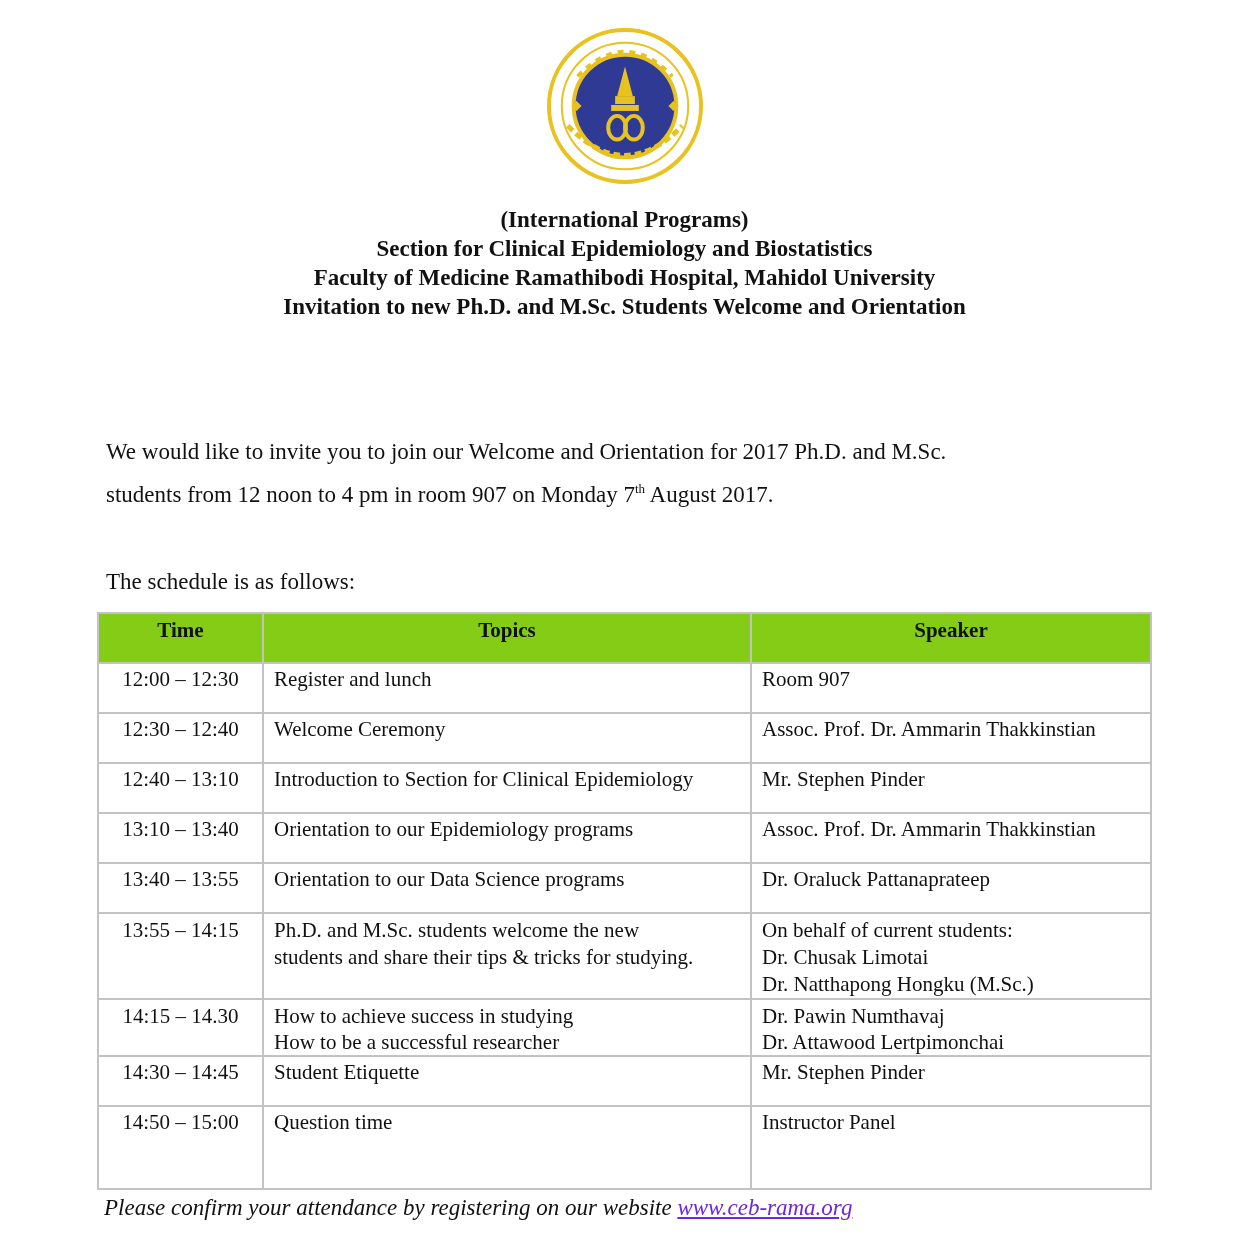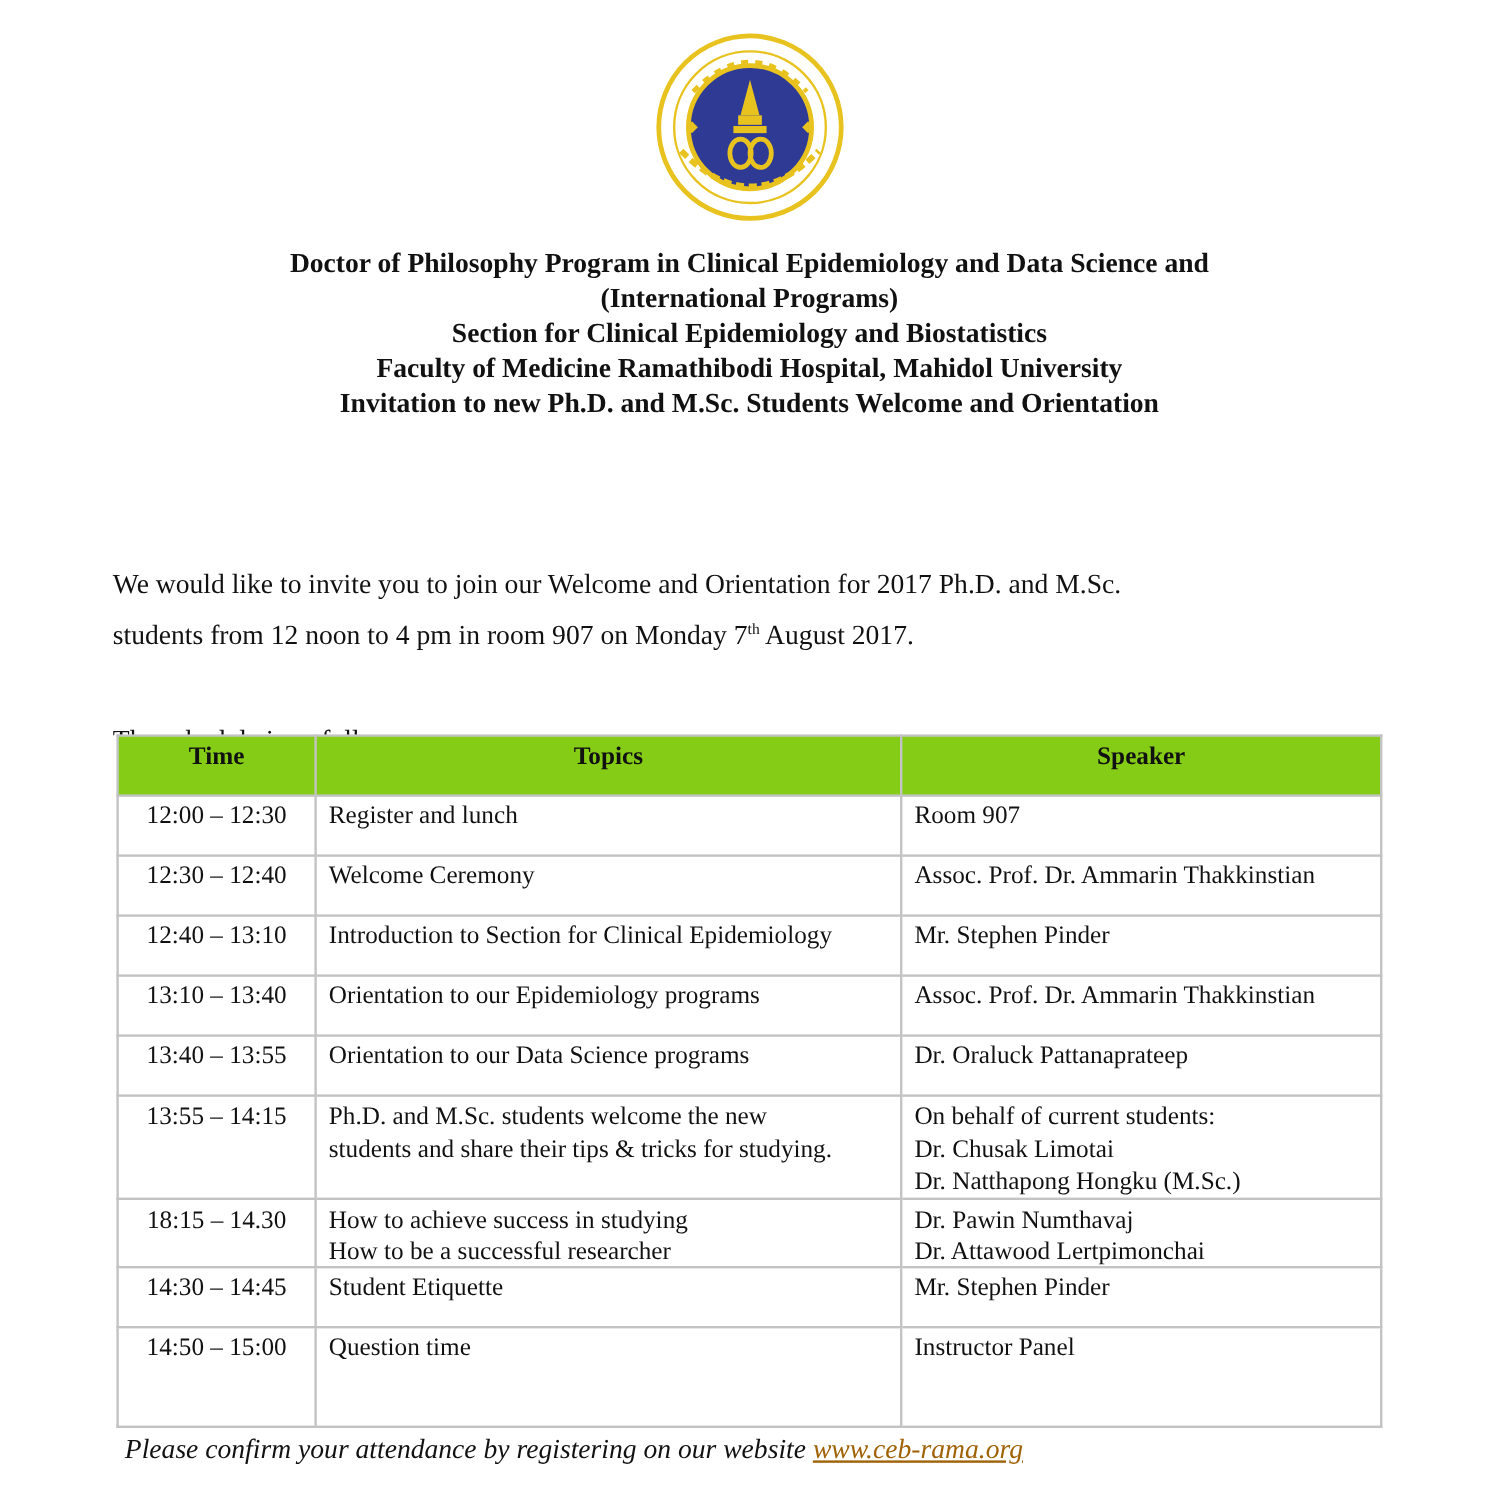--- a/index.html
+++ b/index.html
@@ -7,21 +7,21 @@
     width: 1249px; height: 1260px; position: relative; overflow: hidden;
     font-family: "Liberation Serif", "DejaVu Serif", serif; color: #111;
   }
   .logo { position: absolute; left: 546px; top: 27px; width: 158px; height: 158px; }
   .heading {
     position: absolute; left: 0; top: 205px; width: 1249px;
     text-align: center; font-weight: bold; font-size: 23px; line-height: 29px;
   }
   .heading div { white-space: nowrap; }
   .para {
-    position: absolute; left: 94px; font-size: 23px; white-space: nowrap; margin-top: 35px;
+    position: absolute; left: 106px; font-size: 23px; white-space: nowrap;
   }
   .para sup { font-size: 13px; vertical-align: 9px; line-height: 0; }
   table.schedule {
     position: absolute; left: 97px; top: 612px; width: 1055px;
     border-collapse: collapse; font-size: 21px;
   }
   table.schedule th, table.schedule td {
     border: 2px solid #c3c3c3; vertical-align: top; padding: 3px 10px 0 10px;
   }
   table.schedule th { background: #84cc16; font-weight: bold; height: 44px; text-align: center; padding-top: 4px; }
@@ -29,21 +29,21 @@
   .c-topic { width: 466px; }
   td.c-time { text-align: center; padding-left: 4px; padding-right: 4px; }
   .r48 td { height: 45px; margin-left: 25px; }
   .r-tall td { height: 80px; line-height: 27px; }
   .r-two td { height: 48px; line-height: 26px; }
   .r-last td { height: 78px; }
   .line { display: block; }
   .footer {
     position: absolute; left: 104px; top: 1195px; font-size: 23px; font-style: italic; white-space: nowrap;
   }
-  .footer a { color: #a16207; text-decoration: underline; }
+  .footer a { color: #6d28d9; text-decoration: underline; }
 </style>
 </head>
 <body>
 
 <div class="logo">
   <svg viewBox="0 0 160 160" width="158" height="158">
     <circle cx="80" cy="80" r="77" fill="#ffffff" stroke="#e8c21e" stroke-width="4"></circle>
     <circle cx="80" cy="80" r="64" fill="none" stroke="#e8c21e" stroke-width="2"></circle>
     <circle cx="80" cy="80" r="52" fill="#2f3a94" stroke="#e8c21e" stroke-width="4"></circle>
     <polygon points="80,40 72,70 88,70" fill="#e8c21e"></polygon>
@@ -52,21 +52,20 @@
     <ellipse cx="72" cy="102" rx="9" ry="12" fill="none" stroke="#e8c21e" stroke-width="4"></ellipse>
     <ellipse cx="89" cy="102" rx="9" ry="12" fill="none" stroke="#e8c21e" stroke-width="4"></ellipse>
     <polygon points="26,80 31,75 36,80 31,85" fill="#e8c21e"></polygon>
     <polygon points="124,80 129,75 134,80 129,85" fill="#e8c21e"></polygon>
     <path d="M22 100 Q80 160 138 100" fill="none" stroke="#e8c21e" stroke-width="5" stroke-dasharray="7 4"></path>
     <path d="M32 50 Q80 0 128 50" fill="none" stroke="#e8c21e" stroke-width="4" stroke-dasharray="6 6"></path>
   </svg>
 </div>
 
 <div class="heading">
-  <div>Doctor of Philosophy Program in Clinical Epidemiology and Data Science and</div>
   <div>(International Programs)</div>
   <div>Section for Clinical Epidemiology and Biostatistics</div>
   <div>Faculty of Medicine Ramathibodi Hospital, Mahidol University</div>
   <div>Invitation to new Ph.D. and M.Sc. Students Welcome and Orientation</div>
 </div>
 
 <div class="para" style="top:439px;">We would like to invite you to join our Welcome and Orientation for 2017 Ph.D. and M.Sc.</div>
 <div class="para" style="top:482px;"><span>students from 12 noon to 4 pm in room 907 on Monday 7</span><sup>th</sup><span> August 2017.</span></div>
 
 <div class="para" style="top:569px;">The schedule is as follows:</div>
@@ -111,21 +110,21 @@
         <span class="line">Ph.D. and M.Sc. students welcome the new</span>
         <span class="line">students and share their tips &amp; tricks for studying.</span>
       </td>
       <td>
         <span class="line">On behalf of current students:</span>
         <span class="line">Dr. Chusak Limotai</span>
         <span class="line">Dr. Natthapong Hongku (M.Sc.)</span>
       </td>
     </tr>
     <tr class="r-two">
-      <td class="c-time">18:15 – 14.30</td>
+      <td class="c-time">14:15 – 14.30</td>
       <td>
         <span class="line">How to achieve success in studying</span>
         <span class="line">How to be a successful researcher</span>
       </td>
       <td>
         <span class="line">Dr. Pawin Numthavaj</span>
         <span class="line">Dr. Attawood Lertpimonchai</span>
       </td>
     </tr>
     <tr class="r48">

